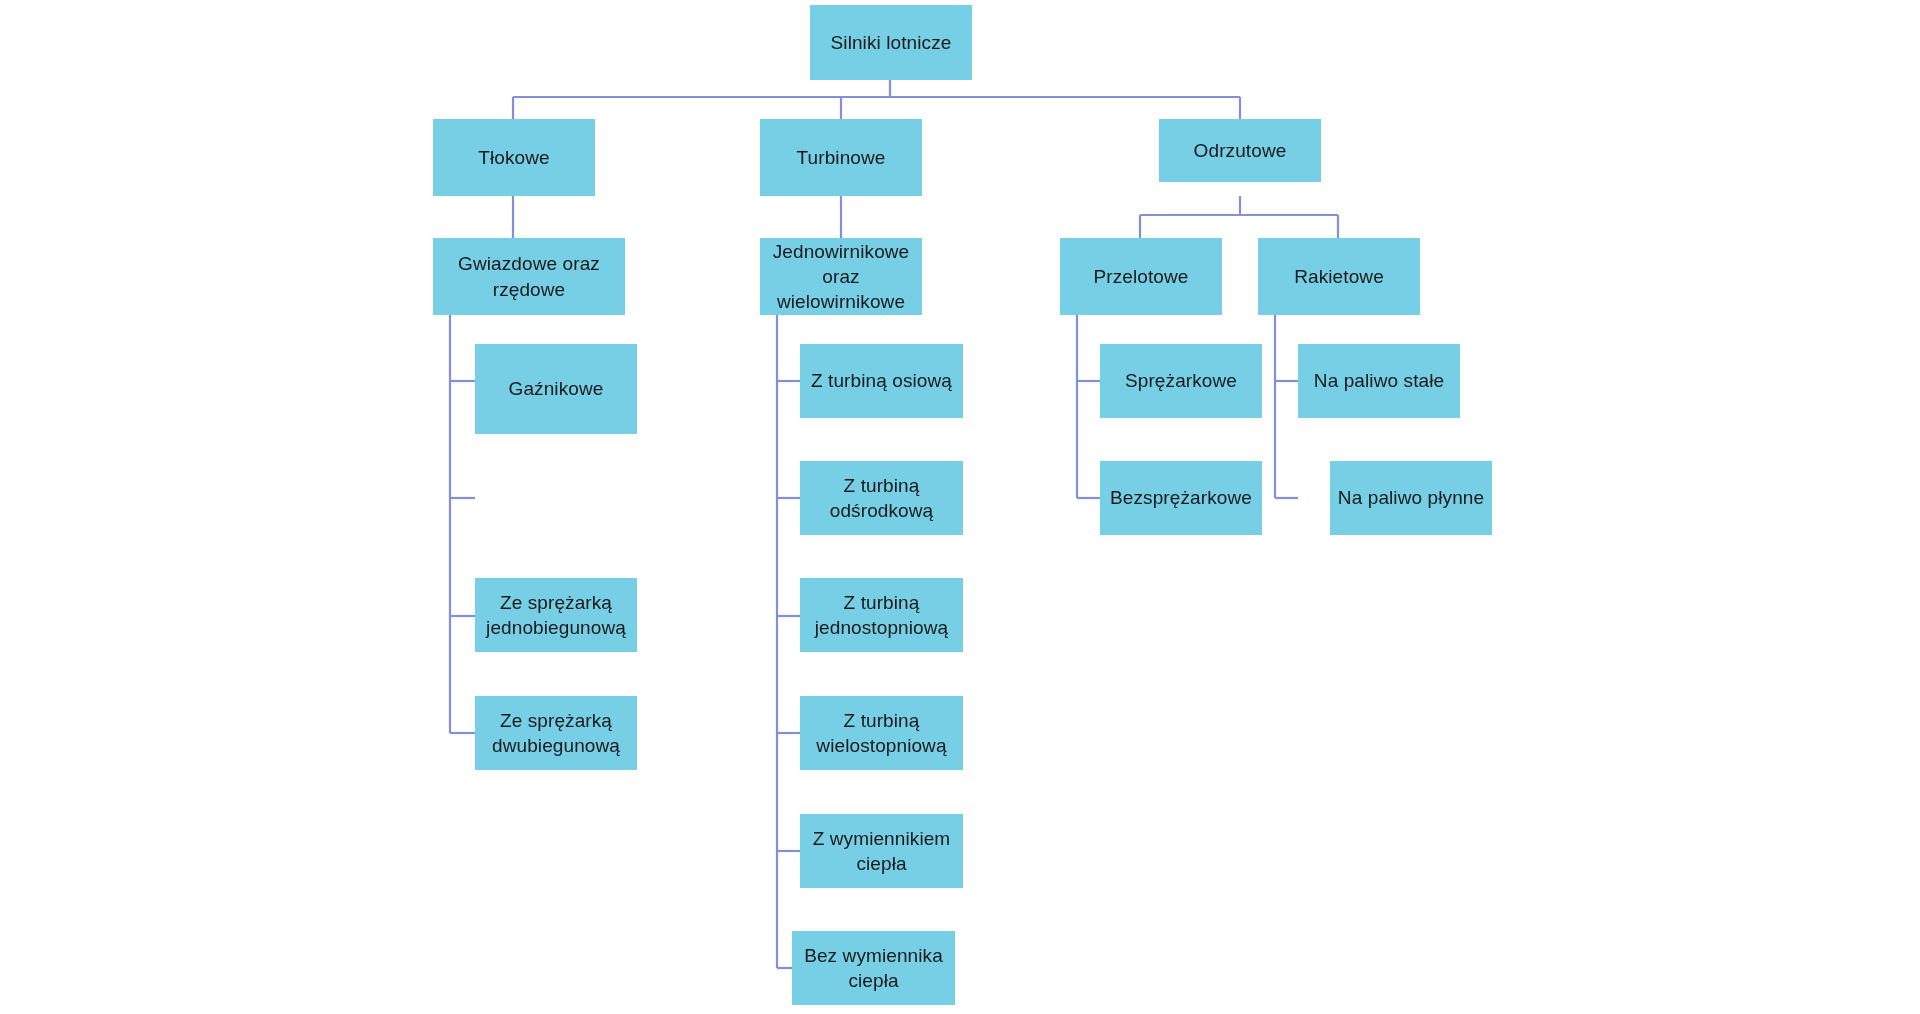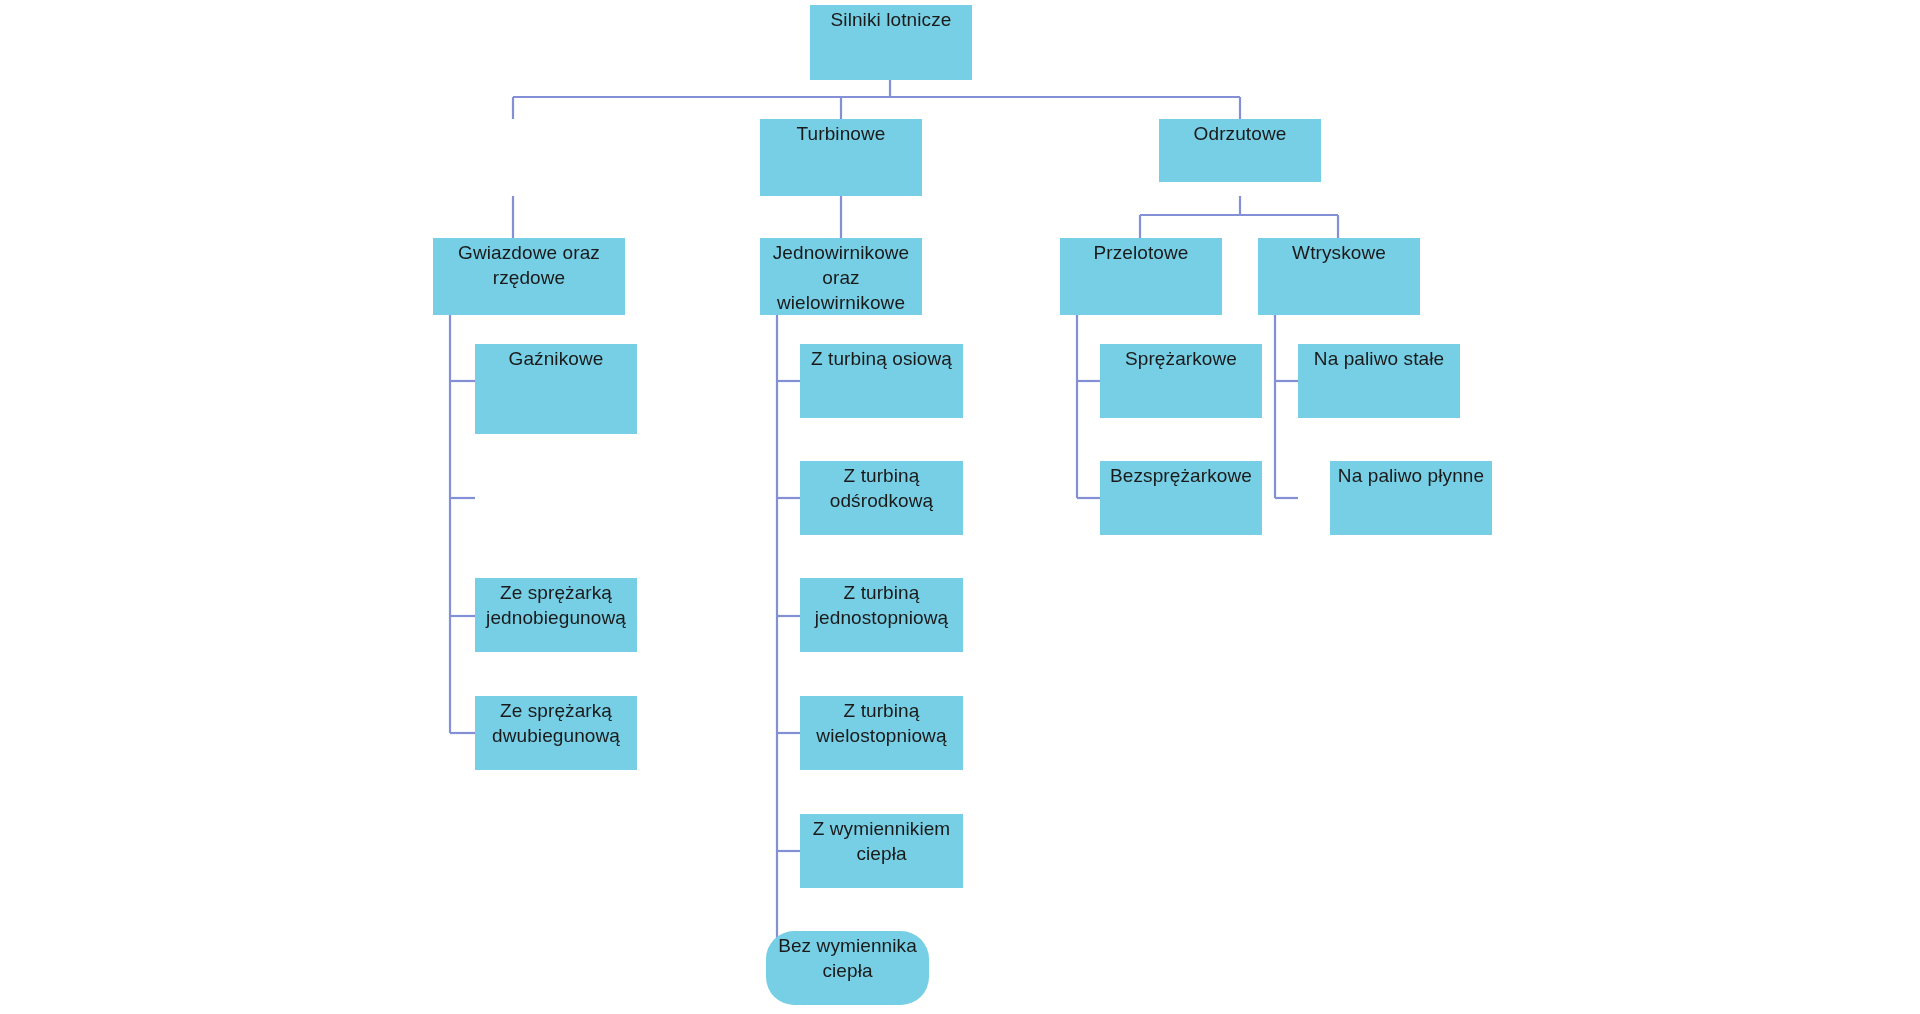--- a/index.html
+++ b/index.html
@@ -18,21 +18,21 @@
     height: 1014px;
     background: #ffffff;
     overflow: hidden;
   }
   .node {
     position: absolute;
     box-sizing: border-box;
     background: #76CFE5;
     color: #1a1a1a;
     display: flex;
-    align-items: flex-start;
+    align-items: center;
     justify-content: center;
     text-align: center;
     font-size: 19px;
     line-height: 1.32;
     padding: 2px 6px;
     letter-spacing: 0.1px;
   }
   .node-label {
     display: block;
     white-space: pre-line;
@@ -95,41 +95,44 @@
 
     <path class="edge-line" d="M 1275 315 L 1275 498"></path>
     <path class="edge-line" d="M 1275 381 L 1298 381"></path>
     <path class="edge-line" d="M 1275 498 L 1298 498"></path>
   </svg>
 
   <div class="node" style="left:810px; top:5px; width:162px; height:75px;">
     <span class="node-label">Silniki lotnicze</span>
   </div>
 
+  <div class="node" style="left:433px; top:119px; width:162px; height:77px;">
+    <span class="node-label">Tłokowe</span>
+  </div>
   <div class="node" style="left:760px; top:119px; width:162px; height:77px;">
     <span class="node-label">Turbinowe</span>
   </div>
   <div class="node" style="left:1159px; top:119px; width:162px; height:63px;">
     <span class="node-label">Odrzutowe</span>
   </div>
 
   <div class="node" style="left:433px; top:238px; width:192px; height:77px;">
     <span class="node-label">Gwiazdowe oraz
 rzędowe</span>
   </div>
   <div class="node" style="left:760px; top:238px; width:162px; height:77px;">
     <span class="node-label">Jednowirnikowe
 oraz
 wielowirnikowe</span>
   </div>
   <div class="node" style="left:1060px; top:238px; width:162px; height:77px;">
     <span class="node-label">Przelotowe</span>
   </div>
   <div class="node" style="left:1258px; top:238px; width:162px; height:77px;">
-    <span class="node-label">Wtryskowe</span>
+    <span class="node-label">Rakietowe</span>
   </div>
 
   <div class="node" style="left:475px; top:344px; width:162px; height:90px;">
     <span class="node-label">Gaźnikowe</span>
   </div>
   <div class="node" style="left:475px; top:578px; width:162px; height:74px;">
     <span class="node-label">Ze sprężarką
 jednobiegunową</span>
   </div>
   <div class="node" style="left:475px; top:696px; width:162px; height:74px;">
@@ -149,21 +152,21 @@
 jednostopniową</span>
   </div>
   <div class="node" style="left:800px; top:696px; width:163px; height:74px;">
     <span class="node-label">Z turbiną
 wielostopniową</span>
   </div>
   <div class="node" style="left:800px; top:814px; width:163px; height:74px;">
     <span class="node-label">Z wymiennikiem
 ciepła</span>
   </div>
-  <div class="node" style="left:766px; top:931px; width:163px; height:74px;border-radius:28px;">
+  <div class="node" style="left:792px; top:931px; width:163px; height:74px;">
     <span class="node-label">Bez wymiennika
 ciepła</span>
   </div>
 
   <div class="node" style="left:1100px; top:344px; width:162px; height:74px;">
     <span class="node-label">Sprężarkowe</span>
   </div>
   <div class="node" style="left:1298px; top:344px; width:162px; height:74px;">
     <span class="node-label">Na paliwo stałe</span>
   </div>

